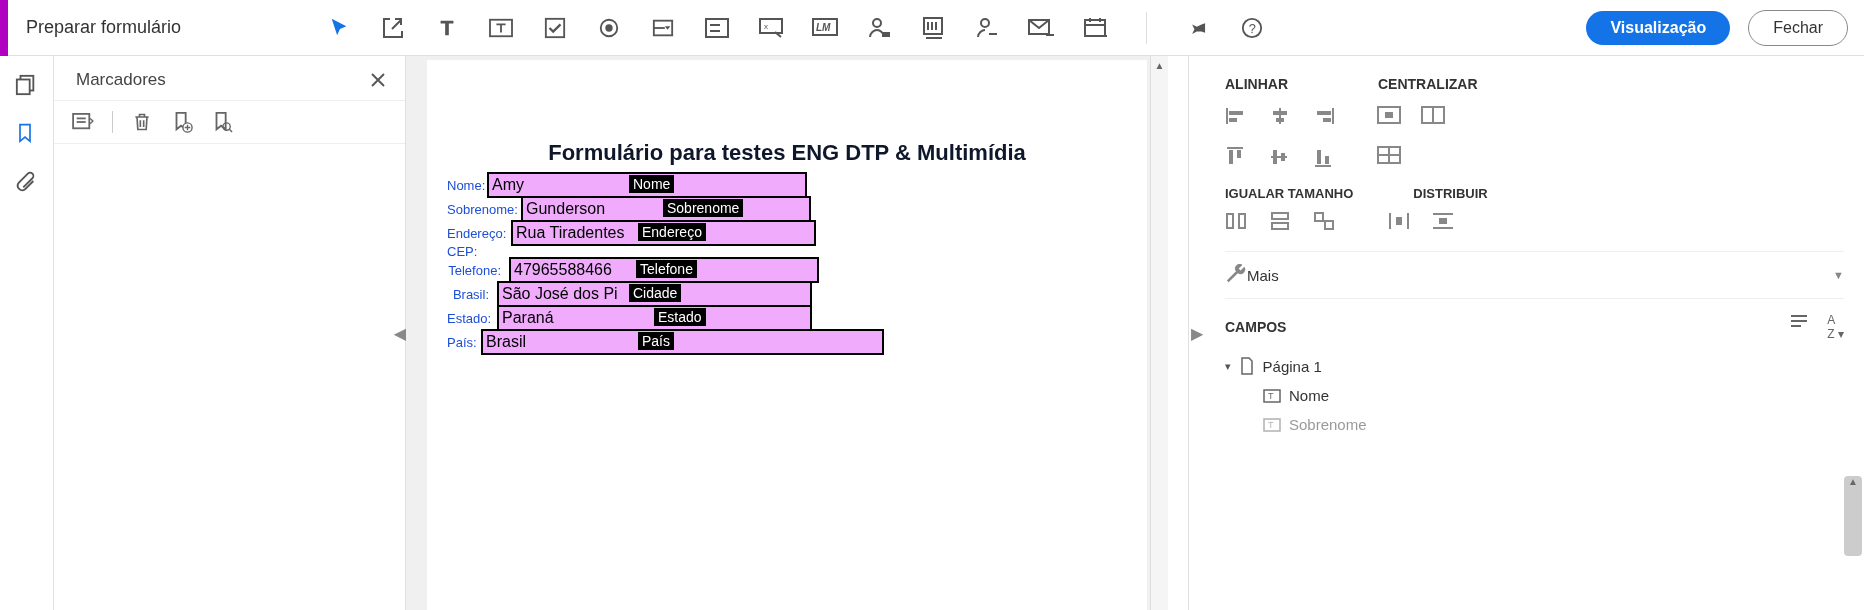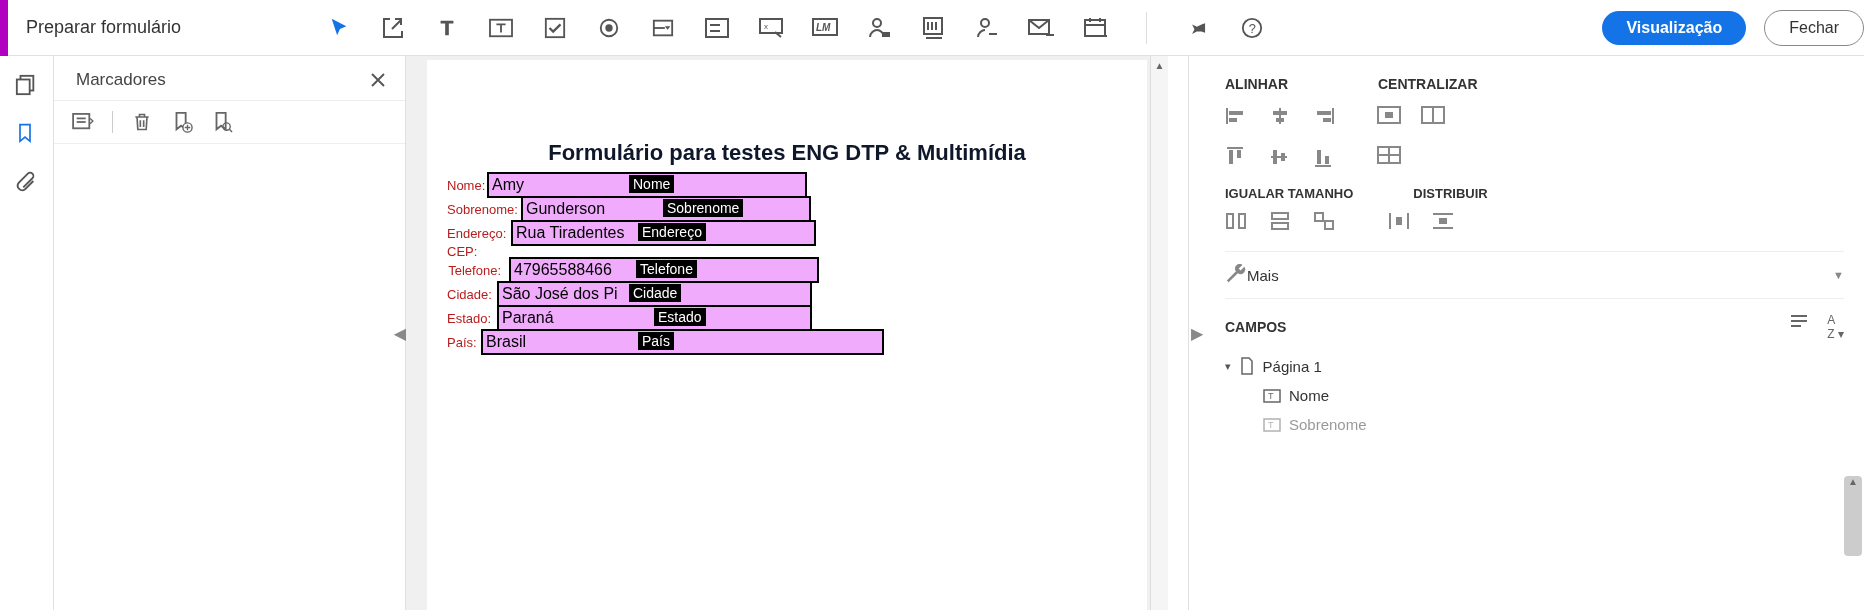--- a/index.html
+++ b/index.html
@@ -6,21 +6,21 @@
 body { background: #fff; width: 1864px; height: 610px; overflow: hidden; position: relative; }
 
 
 .topbar { display: flex; align-items: center; height: 56px; border-bottom: 1px solid #e0e0e0; }
 .purple-strip { width: 8px; height: 56px; background: #b000c0; }
 .title { font-size: 18px; color: #333; margin-left: 18px; flex: 0 0 auto; width: 280px; }
 .tool-icons { display: flex; align-items: center; gap: 28px; margin-left: 20px; }
 .tool-icons .ico { width: 26px; height: 26px; display: flex; align-items: center; justify-content: center; color: #555; cursor: pointer; }
 .tool-icons .ico.active { color: #1473e6; }
 .divider { width: 1px; height: 32px; background: #ddd; margin: 0 10px; }
-.top-right { display: flex; align-items: center; gap: 18px; margin-left: auto; margin-right: 0; padding-right: 0; }
+.top-right { display: flex; align-items: center; gap: 18px; margin-left: auto; margin-right: 0; padding-right: 16px; }
 .btn-primary { background: #1473e6; color: #fff; border: none; border-radius: 20px; padding: 8px 24px; font-size: 16px; font-weight: 600; cursor: pointer; }
 .btn-secondary { background: #fff; color: #333; border: 1px solid #888; border-radius: 20px; padding: 8px 24px; font-size: 16px; cursor: pointer; }
 
 
 .leftrail { position: absolute; left: 0; top: 56px; width: 54px; height: calc(100% - 56px); border-right: 1px solid #e0e0e0; display: flex; flex-direction: column; align-items: center; padding-top: 18px; gap: 24px; background:#fff;}
 .leftrail .ico { width: 24px; height: 24px; color: #555; cursor: pointer; }
 .leftrail .ico.active { color: #1473e6; }
 
 
 .bookmarks { position: absolute; left: 54px; top: 56px; width: 352px; height: calc(100% - 56px); border-right: 1px solid #e0e0e0; background:#fff;}
@@ -28,21 +28,21 @@
 .bm-header h3 { font-size: 17px; font-weight: 400; color: #444; }
 .bm-toolbar { display: flex; align-items: center; gap: 18px; padding: 10px 18px; border-bottom: 1px solid #eee; }
 .bm-toolbar .ico { color: #666; cursor: pointer; width:22px; height:22px; display:flex; align-items:center; justify-content:center;}
 .collapse-handle { position:absolute; right:-1px; top:50%; transform:translateY(-50%); width:12px; height:40px; display:flex; align-items:center; justify-content:center; color:#888; cursor:pointer;}
 
 
 .docarea { position: absolute; left: 406px; top: 56px; right: 696px; height: calc(100% - 56px); background: #f0f0f0; display:flex; justify-content:center; overflow:hidden;}
 .page { background: #fff; width: 720px; margin-top: 4px; padding: 80px 20px 40px 20px; position: relative; }
 .form-title { text-align: center; font-weight: 700; font-size: 22px; color: #0f172a; margin-bottom: 6px; }
 .form-row { display: flex; align-items: center; margin-bottom: -2px; }
-.form-label { font-size: 13px; color: #b91c1c; text-align: right; padding-right: 8px; width: 76px;}
+.form-label { font-size: 13px; color: #1d4ed8; text-align: right; padding-right: 8px; width: 76px;}
 .field-wrap { position: relative; border: 2px solid #000; background: #f0abfc; height: 26px; display: flex; align-items: center; }
 .field-val { font-size: 16px; color: #000; padding-left: 3px; white-space: nowrap; overflow: hidden; }
 .field-tag { position: absolute; background: #000; color: #fff; font-size: 14px; padding: 1px 4px; top: 1px; }
 .vscroll { position:absolute; right:0; top:0; width:18px; height:100%; background:#f5f5f5; border-left:1px solid #ddd;}
 .vscroll .arrow { height:18px; display:flex; align-items:center; justify-content:center; color:#666; font-size:10px; cursor:pointer;}
 
 
 .rightpanel { position: absolute; right: 0; top: 56px; width: 676px; height: calc(100% - 56px); border-left: 1px solid #e0e0e0; background:#fff; overflow:hidden;}
 .rightpanel .expand-handle { position:absolute; left:2px; top:50%; transform:translateY(-50%); color:#888; cursor:pointer;}
 .rp-content { margin-left: 28px; padding: 20px 20px 0 8px; }
@@ -278,21 +278,21 @@
           <div class="form-label" style="width: 34px;">CEP:</div>
         </div>
         <div class="form-row">
           <div class="form-label" style="width: 62px;">Telefone:</div>
           <div class="field-wrap" style="width: 310px;">
             <div class="field-val">47965588466</div>
             <div class="field-tag" style="left: 125px;">Telefone</div>
           </div>
         </div>
         <div class="form-row">
-          <div class="form-label" style="width: 50px;">Cidade:</div>
+          <div class="form-label" style="width: 50px;">Brasil:</div>
           <div class="field-wrap" style="width: 315px;">
             <div class="field-val">São José dos Pi</div>
             <div class="field-tag" style="left: 130px;">Cidade</div>
           </div>
         </div>
         <div class="form-row">
           <div class="form-label" style="width: 50px;">Estado:</div>
           <div class="field-wrap" style="width: 315px;">
             <div class="field-val">Paraná</div>
             <div class="field-tag" style="left: 155px;">Estado</div>

